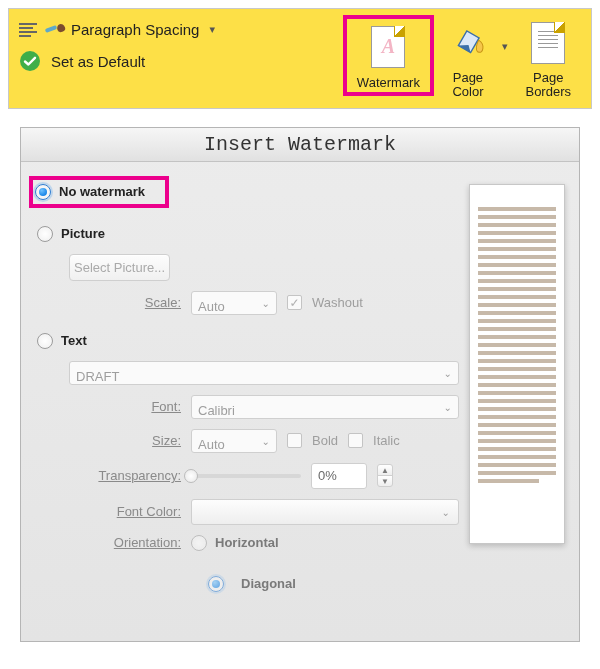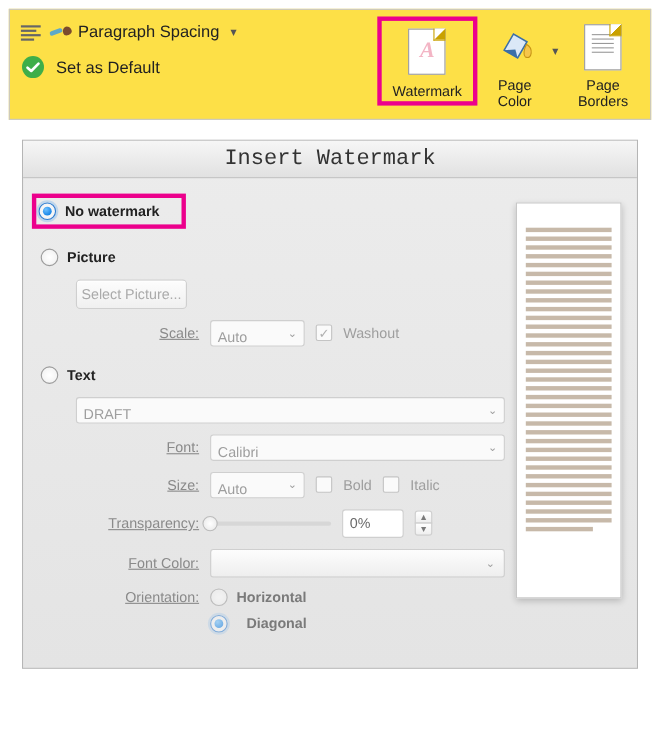--- a/index.html
+++ b/index.html
@@ -252,21 +252,21 @@
                 <span class="caret">⌄</span>
               </span>
         </div>
         <div class="form-row" style="align-items:flex-start;">
           <span class="form-label">Orientation:</span>
           <div class="orient-col">
             <div class="radio-row" style="margin:0;">
               <span class="radio disabled"></span>
               <span class="radio-label disabled">Horizontal</span>
             </div>
-            <div class="radio-row" style="margin:0;gap:17px;">
+            <div class="radio-row" style="margin:17px;gap:17px;">
               <span class="radio disabled selected" style="opacity:.55"></span>
               <span class="radio-label disabled">Diagonal</span>
             </div>
           </div>
         </div>
       </div>
 
     </div>
 
     <div class="dlg-right">

